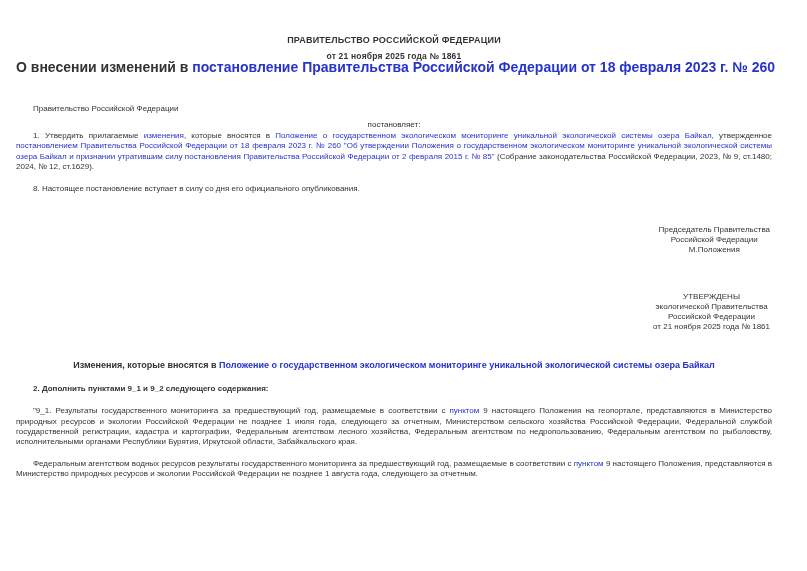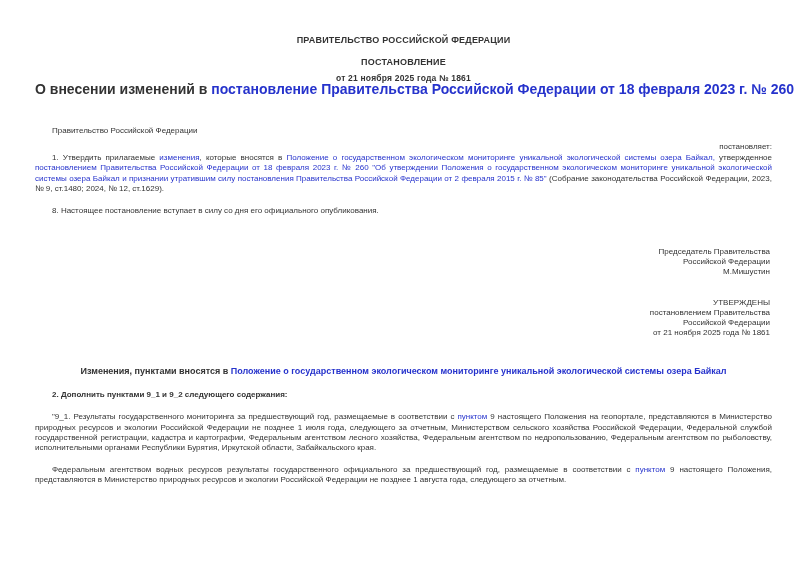--- a/index.html
+++ b/index.html
@@ -5,21 +5,21 @@
   html, body {
     margin: 0;
     padding: 0;
     background: #ffffff;
   }
   .page {
     position: relative;
     width: 807px;
     height: 523px;
     box-sizing: border-box;
-    padding: 35px 35px 0 35px;
+    padding: 35px 35px 0 16px;
     background: var(--bg-color, #ffffff);
     font-family: "Liberation Sans", "DejaVu Sans", sans-serif;
     color: var(--text-color, #333333);
     overflow: hidden;
   }
   .center { text-align: center; }
   .one-line { white-space: nowrap; }
   .b { font-weight: bold; }
   .hdr {
     font-size: 9px;
@@ -34,33 +34,33 @@
     line-height: 11px;
     font-weight: bold;
   }
   .body-text {
     font-size: 8px;
     line-height: 10.4px;
     text-align: justify;
   }
   .indent { text-indent: 17px; }
   .preamble { margin-top: 31px; text-align: left; }
-  .resolve { margin-top: 6px; text-align: right; }
+  .resolve { margin-top: 6px; text-align: center; }
   .para-1 { }
   .para-2 { margin-top: 12px; }
   .right-block {
     width: fit-content;
     margin-left: auto;
     margin-right: 2px;
-    text-align: right;
+    text-align: center;
     font-size: 8px;
     line-height: 10px;
   }
   .signature-block { margin-top: 30px; }
-  .approval-block { margin-top: 21px; }
+  .approval-block { margin-top: 37px; }
   .annex-title {
     margin-top: 28px;
     font-size: 9px;
     line-height: 11px;
     font-weight: bold;
   }
   .annex-p1 { margin-top: 25px; }
   .annex-p2 { margin-top: 13px; font-weight: bold; }
   .annex-p3 { margin-top: 12px; }
   .annex-p4 { margin-top: 11px; }
@@ -70,49 +70,48 @@
   }
   .doc-title .doclink, .annex-title .doclink { font-weight: bold; }
 </style>
 </head>
 <body>
 
 <div class="page" style="--link-color: #2633cc; --text-color: #333333; --bg-color: #ffffff;">
 
   <div class="hdr hdr-authority center b one-line">ПРАВИТЕЛЬСТВО РОССИЙСКОЙ ФЕДЕРАЦИИ</div>
 
-  <div class="hdr hdr-type center b one-line">ПОСТАНОВЛЕНИЕ</div>
 
   <div class="hdr hdr-date center b one-line">от 21 ноября 2025 года № 1861</div>
 
   <div class="doc-title center one-line"><span>О внесении изменений в </span><span class="doclink">постановление Правительства Российской Федерации от 18 февраля 2023 г. № 260</span></div>
 
   <div class="body-text preamble indent">Правительство Российской Федерации</div>
 
   <div class="body-text resolve">постановляет:</div>
 
   <div class="body-text indent para-1"><span>1. Утвердить прилагаемые </span><span class="doclink">изменения</span><span>, которые вносятся в </span><span class="doclink">Положение о государственном экологическом мониторинге уникальной экологической системы озера Байкал,</span><span> утвержденное </span><span class="doclink">постановлением Правительства Российской Федерации от 18 февраля 2023 г. № 260 "Об утверждении Положения о государственном экологическом мониторинге уникальной экологической системы озера Байкал и признании утратившим силу постановления Правительства Российской Федерации от 2 февраля 2015 г. № 85"</span><span> (Собрание законодательства Российской Федерации, 2023, № 9, ст.1480; 2024, № 12, ст.1629).</span></div>
 
   <div class="body-text indent para-2"><span>8. Настоящее постановление вступает в силу со дня его официального опубликования.</span></div>
 
   <div class="right-block signature-block">
     <div>Председатель Правительства</div>
     <div>Российской Федерации</div>
-    <div>М.Мишустин</div>
+    <div>М.Положения</div>
   </div>
 
   <div class="right-block approval-block">
     <div>УТВЕРЖДЕНЫ</div>
-    <div>постановлением Правительства</div>
+    <div>экологической Правительства</div>
     <div>Российской Федерации</div>
     <div>от 21 ноября 2025 года № 1861</div>
   </div>
 
-  <div class="annex-title center one-line"><span>Изменения, пунктами вносятся в </span><span class="doclink">Положение о государственном экологическом мониторинге уникальной экологической системы озера Байкал</span></div>
+  <div class="annex-title center one-line"><span>Изменения, которые вносятся в </span><span class="doclink">Положение о государственном экологическом мониторинге уникальной экологической системы озера Байкал</span></div>
 
 
   <div class="body-text indent annex-p2"><span>2. Дополнить пунктами 9_1 и 9_2 следующего содержания:</span></div>
 
   <div class="body-text indent annex-p3"><span>"9_1. Результаты государственного мониторинга за предшествующий год, размещаемые в соответствии с </span><span class="doclink">пунктом</span><span> 9 настоящего Положения на геопортале, представляются в Министерство природных ресурсов и экологии Российской Федерации не позднее 1 июля года, следующего за отчетным, Министерством сельского хозяйства Российской Федерации, Федеральной службой государственной регистрации, кадастра и картографии, Федеральным агентством лесного хозяйства, Федеральным агентством по недропользованию, Федеральным агентством по рыболовству, исполнительными органами Республики Бурятия, Иркутской области, Забайкальского края.</span></div>
 
-  <div class="body-text indent annex-p4"><span>Федеральным агентством водных ресурсов результаты государственного официального за предшествующий год, размещаемые в соответствии с </span><span class="doclink">пунктом</span><span> 9 настоящего Положения, представляются в Министерство природных ресурсов и экологии Российской Федерации не позднее 1 августа года, следующего за отчетным.</span></div>
+  <div class="body-text indent annex-p4"><span>Федеральным агентством водных ресурсов результаты государственного мониторинга за предшествующий год, размещаемые в соответствии с </span><span class="doclink">пунктом</span><span> 9 настоящего Положения, представляются в Министерство природных ресурсов и экологии Российской Федерации не позднее 1 августа года, следующего за отчетным.</span></div>
 
 </div>
 
 </body></html>

